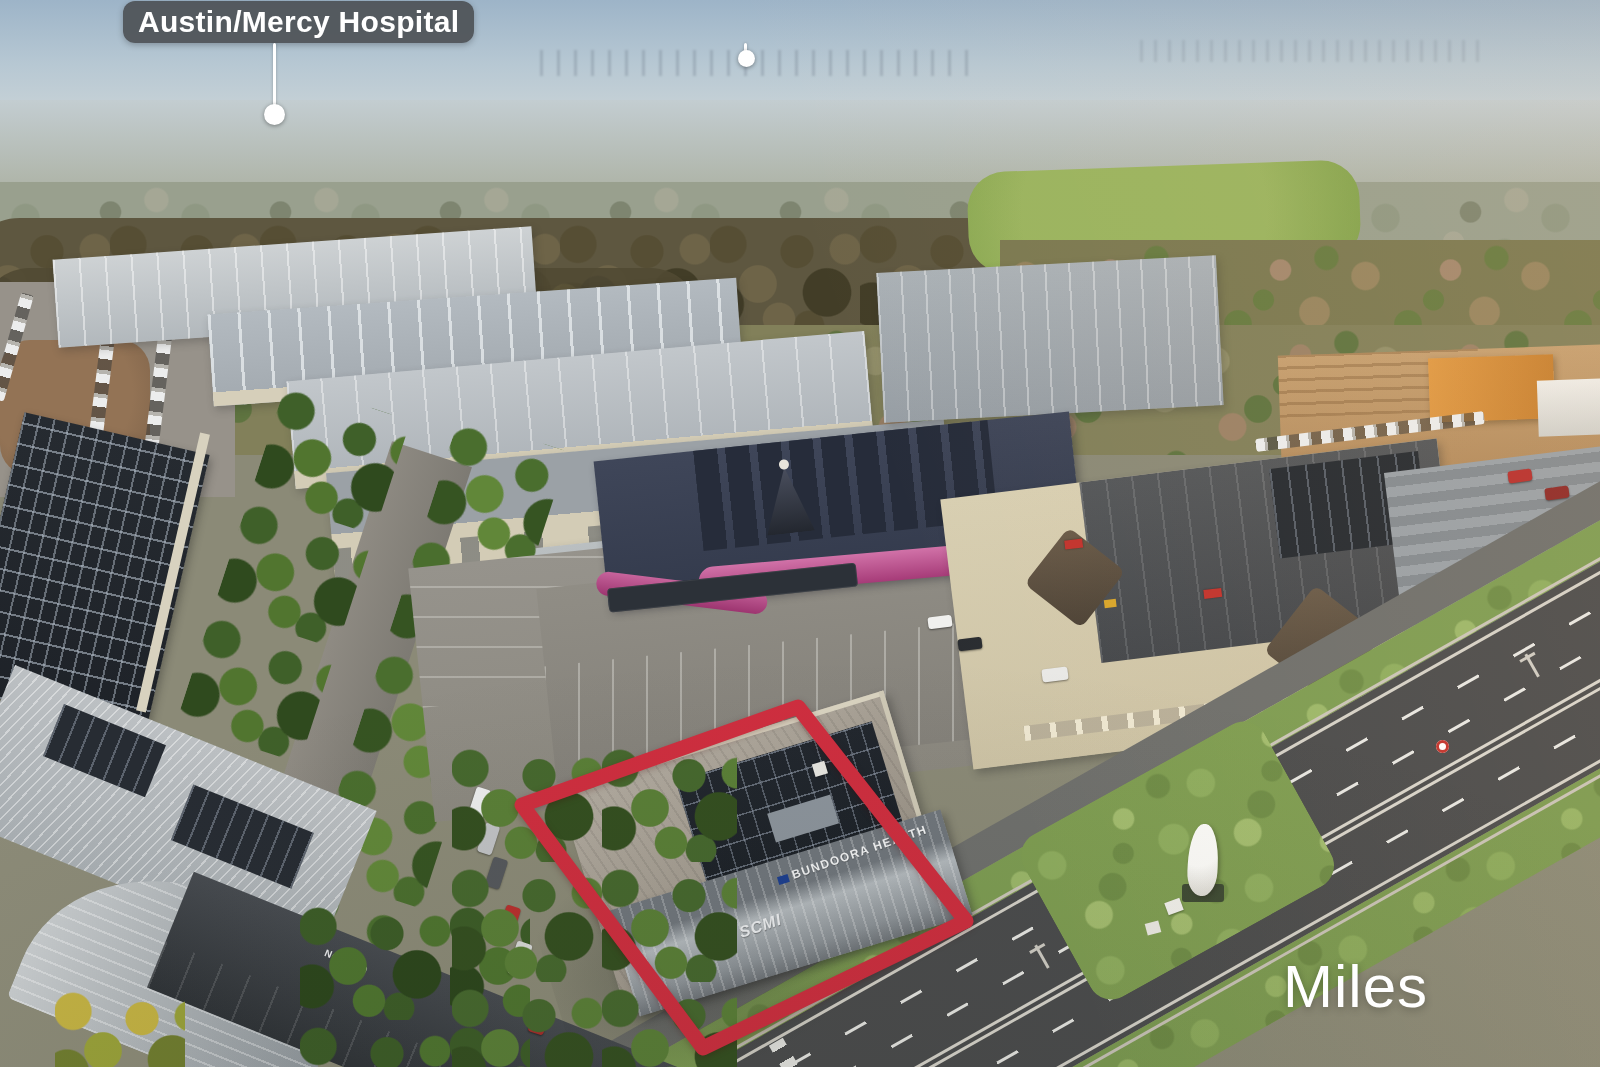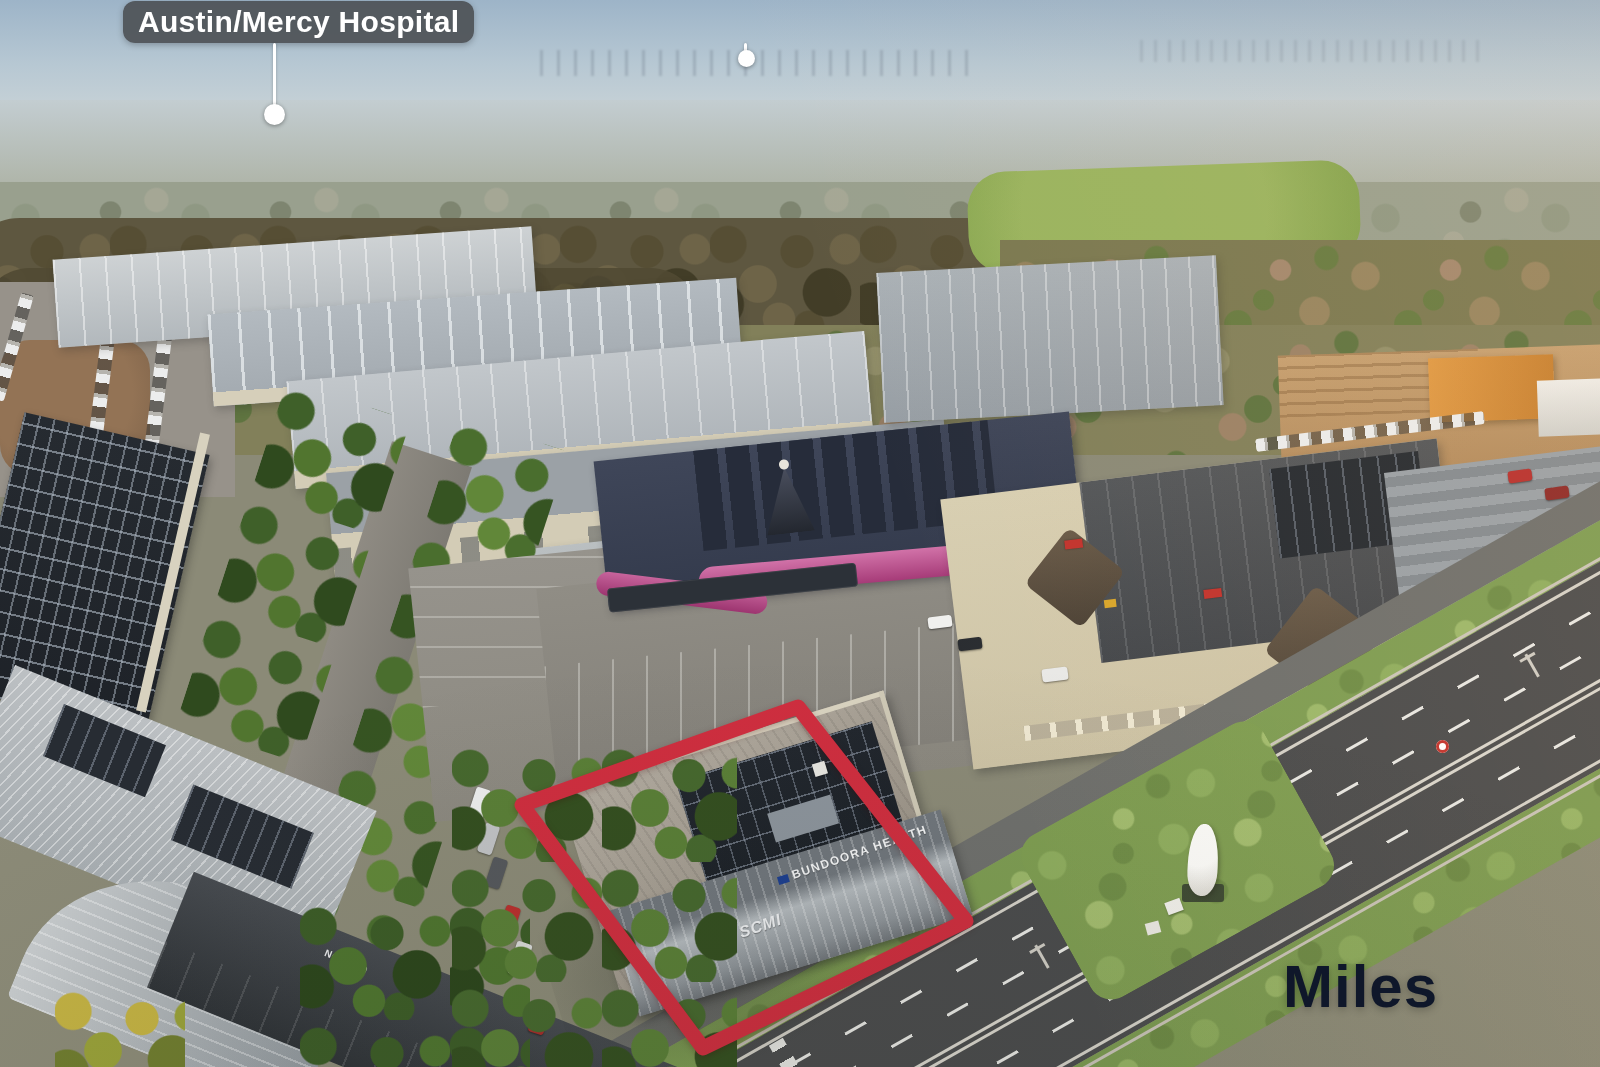--- a/index.html
+++ b/index.html
@@ -326,21 +326,21 @@
     box-shadow:0 2px 6px rgba(0,0,0,.25);}
   #label-hospital{left:123px;top:1px;}
   #label-cbd{left:641px;top:1px;}
   .pin-stem{width:3px;background:#ffffff;border-radius:2px;box-shadow:0 0 3px rgba(0,0,0,.25);}
   #stem-hospital{left:273px;top:43px;height:64px;}
   #stem-cbd{left:744px;top:43px;height:10px;}
   .pin-dot{border-radius:50%;background:#ffffff;box-shadow:0 1px 4px rgba(0,0,0,.4);}
   #dot-hospital{left:264px;top:104px;width:21px;height:21px;}
   #dot-cbd{left:738px;top:50px;width:17px;height:17px;}
 
-  #watermark{left:1283px;top:952px;color:#0f172a;font-size:60px;font-weight:bold;
+  #watermark{left:1283px;top:952px;color:#ffffff;font-size:60px;font-weight:normal;
     letter-spacing:1px;text-shadow:0 2px 8px rgba(0,0,0,.3);}
 </style>
 </head>
 <body>
 
 <div id="stage">
 
   <div class="abs" id="sky"></div>
   <div class="abs" id="skyline-c"></div>
   <div class="abs" id="skyline-r"></div>

